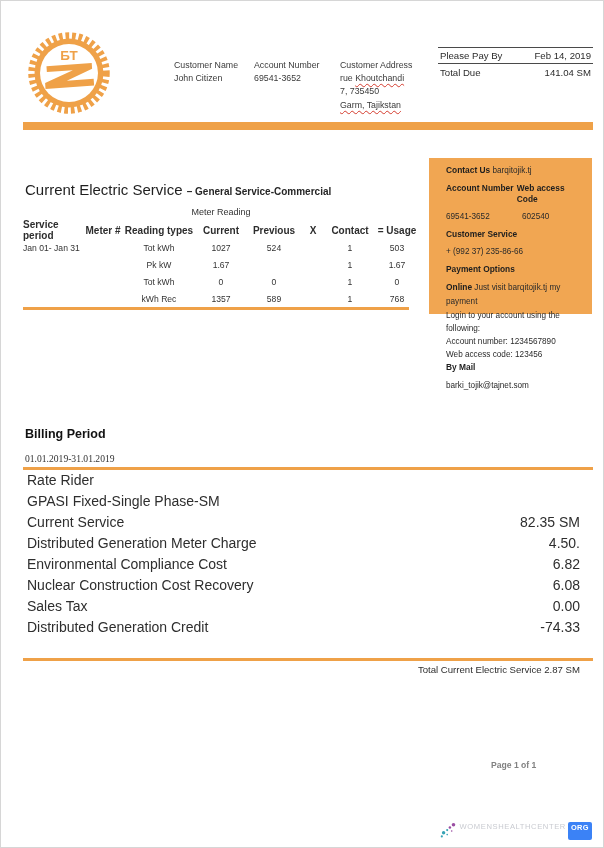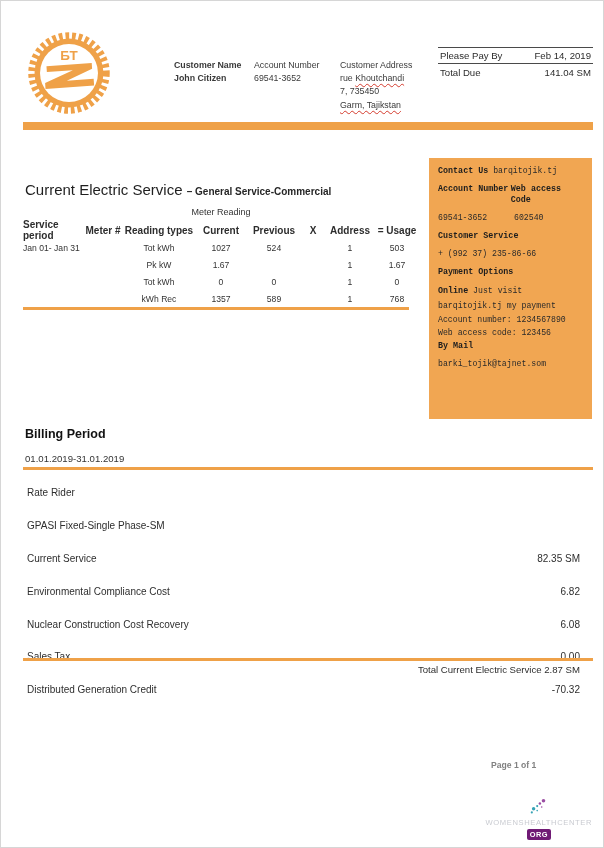--- a/index.html
+++ b/index.html
@@ -5,21 +5,21 @@
   * { margin:0; padding:0; box-sizing:border-box; }
   html,body { background:#fff; }
   body { width:604px; height:848px; font-family:"Liberation Sans", sans-serif; color:#262626; }
   .page { position:relative; width:604px; height:848px; background:#fff; border:1px solid #d6d6d6; overflow:hidden; }
 
   
   .logo { position:absolute; left:26px; top:30px; width:84px; height:84px; }
 
   
   .hdr-col { position:absolute; top:58px; font-size:8.8px; line-height:13.2px; color:#3a3a3a; }
-  .hdr-col.c1 { left:173px;font-weight:bold; }
+  .hdr-col.c1 { left:173px; }
   .hdr-col.c2 { left:253px; }
   .hdr-col.c3 { left:339px; width:96px; }
   .misspell { text-decoration-line:underline; text-decoration-style:wavy; text-decoration-color:#d43b2d; text-decoration-thickness:1px; text-underline-offset:2px; }
   .addr-last { border-bottom:1px dashed #b7b7b7; display:inline-block; padding-right:26px; padding-bottom:12px; }
 
   
   .paybox { position:absolute; left:437px; top:46px; width:155px; font-size:9.6px; color:#2c2c2c; }
   .paybox .row { display:flex; justify-content:space-between; height:17px; align-items:center; padding:0 2px; }
   .paybox .row.first { border-top:1.3px solid #4a4a4a; border-bottom:1.3px solid #4a4a4a; }
 
@@ -34,40 +34,40 @@
   .svc-title { position:absolute; left:24px; top:180px; font-size:15px; color:#1f1f1f; }
   .svc-title .sub { font-size:10px; font-weight:bold; color:#262626; }
   .meter-reading-label { position:absolute; left:22px; top:206px; width:396px; text-align:center; font-size:9px; color:#333; }
   .meter-table { position:absolute; left:22px; top:221px; width:396px; display:grid;
     grid-template-columns:60px 40px 72px 52px 54px 24px 50px 44px; }
   .meter-table .h { font-size:10px; font-weight:bold; height:16px; display:flex; align-items:center; justify-content:center; color:#2d2d2d; }
   .meter-table .h.left, .meter-table .d.left { justify-content:flex-start; }
   .meter-table .d { font-size:8.6px; height:17.2px; display:flex; align-items:center; justify-content:center; color:#333; }
 
   
-  .contact { position:absolute; left:428px; top:157px; width:163px; height:261px; background:#f1a652; padding:7px 9px 6px 9px; font-size:8.2px; color:#2a2a2a;font-family:Liberation Mono, monospace; }
+  .contact { position:absolute; left:428px; top:157px; width:163px; height:156px; background:#f1a652; padding:7px 9px 6px 17px; font-size:8.2px; color:#2a2a2a; }
   .contact b { font-size:8.4px; color:#1e1e1e; }
   .contact .ln { margin-bottom:6.5px; line-height:11px; }
   .contact .cols { display:flex; }
   .contact .cols .col1 { width:76px; }
   .contact .para { line-height:13.8px; margin-bottom:0; }
   .contact .tight { line-height:13.2px; }
 
   
   .billing-title { position:absolute; left:24px; top:426px; font-size:12.5px; font-weight:bold; color:#111; }
-  .billing-period { position:absolute; left:24px; top:452px; font-size:9.6px; color:#333; }
+  .billing-period { position:absolute; left:24px; top:452px; font-size:9.6px; color:#333;font-family:Liberation Serif, serif; }
   .charge-rows { position:absolute; left:22px; top:469px; width:570px; }
-  .charge-rows .crow { display:flex; justify-content:space-between; align-items:center; height:20.9px; font-size:10px; color:#2e2e2e; padding-left:4px; padding-right:13px;margin-top:12px; }
+  .charge-rows .crow { display:flex; justify-content:space-between; align-items:center; height:20.9px; font-size:14px; color:#2e2e2e; padding-left:4px; padding-right:13px; }
   .total-line { position:absolute; left:22px; top:663px; width:570px; text-align:right; padding-right:13px; font-size:9.6px; color:#2e2e2e; }
 
   
   .page-num { position:absolute; left:490px; top:759px; font-size:8.6px; font-weight:bold; color:#818181; }
-  .watermark { position:absolute; right:11px; bottom:7px; display:flex; align-items:center; gap:2px;flex-direction:column; }
+  .watermark { position:absolute; right:11px; bottom:7px; display:flex; gap:2px; }
   .wm-text { font-size:7.6px; letter-spacing:0.6px; color:#c9cbd1; }
-  .wm-badge { font-size:7.4px; font-weight:bold; color:#fff; background:#701a75; padding:1px 3px; border-radius:2px; letter-spacing:0.4px; }
+  .wm-badge { font-size:7.4px; font-weight:bold; color:#fff; background:#3b82f6; padding:1px 3px; border-radius:2px; letter-spacing:0.4px; }
 </style>
 </head>
 <body>
 
 <div class="page">
 
   <svg class="logo" viewBox="0 0 100 100" aria-hidden="true">
     <circle cx="50" cy="50" r="44" fill="none" stroke="#efa148" stroke-width="9" stroke-dasharray="4.4 3.4"></circle>
     <circle cx="50" cy="50" r="41" fill="#efa148"></circle>
     <circle cx="50" cy="50" r="34.5" fill="#ffffff"></circle>
@@ -108,21 +108,21 @@
   </div>
   <div class="meter-reading-label">Meter Reading</div>
 
   <div class="meter-table">
     <span class="h left">Service period</span>
     <span class="h">Meter #</span>
     <span class="h">Reading types</span>
     <span class="h">Current</span>
     <span class="h">Previous</span>
     <span class="h">X</span>
-    <span class="h">Address</span>
+    <span class="h">Contact</span>
     <span class="h">= Usage</span>
   </div>
   <div class="meter-table" style="top:238px">
 
       <span class="d left">Jan 01- Jan 31</span>
       <span class="d"></span>
       <span class="d">Tot kWh</span>
       <span class="d">1027</span>
       <span class="d">524</span>
       <span class="d"></span>
@@ -165,20 +165,21 @@
       <b>Web access Code</b>
     </div>
     <div class="ln cols">
       <span class="col1">69541-3652</span>
       <span>602540</span>
     </div>
     <div class="ln"><b>Customer Service</b></div>
     <div class="ln">+ (992 37) 235-86-66</div>
     <div class="ln"><b>Payment Options</b></div>
     <div class="para"><b>Online</b><span> Just visit  barqitojik.tj my payment</span></div>
+    <div class="para tight">Login to your account using the following:</div>
     <div class="para tight">Account number: 1234567890</div>
     <div class="para tight">Web access code: 123456</div>
     <div class="para tight"><b>By Mail</b></div>
     <div class="para" style="margin-top:4px">barki_tojik@tajnet.som</div>
   </div>
 
   <div class="billing-title">Billing Period</div>
   <div class="billing-period">01.01.2019-31.01.2019</div>
   <div class="bar thin1"></div>
 
@@ -192,40 +193,44 @@
       <div class="crow">
         <span>GPASI Fixed-Single Phase-SM</span>
         <span></span>
       </div>
 
       <div class="crow">
         <span>Current Service</span>
         <span>82.35 SM</span>
       </div>
 
+      <div class="crow">
+        <span>Distributed Generation Meter Charge</span>
+        <span>4.50.</span>
+      </div>
 
       <div class="crow">
         <span>Environmental Compliance Cost</span>
         <span>6.82</span>
       </div>
 
       <div class="crow">
         <span>Nuclear Construction Cost Recovery</span>
         <span>6.08</span>
       </div>
 
 
       <div class="crow">
         <span>Sales Tax</span>
         <span>0.00</span>
       </div>
 
       <div class="crow">
         <span>Distributed Generation Credit</span>
-        <span>-70.32</span>
+        <span>-74.33</span>
       </div>
     </div>
 
   <div class="bar thin2"></div>
   <div class="total-line">Total Current Electric Service 2.87 SM</div>
 
   <div class="page-num">Page 1 of 1</div>
 
   <div class="watermark">
     <svg width="18" height="18" viewBox="0 0 20 20" aria-hidden="true">

